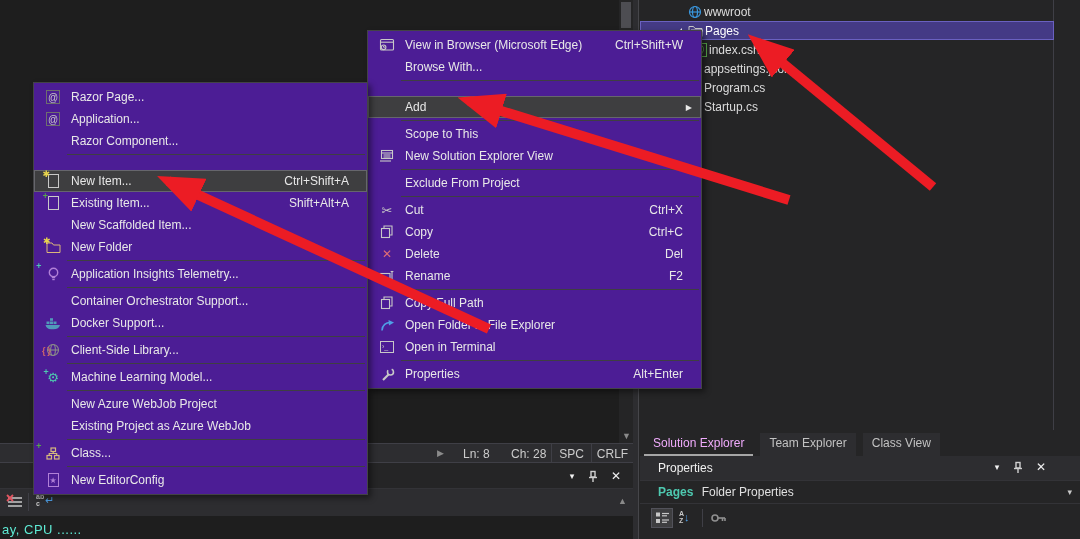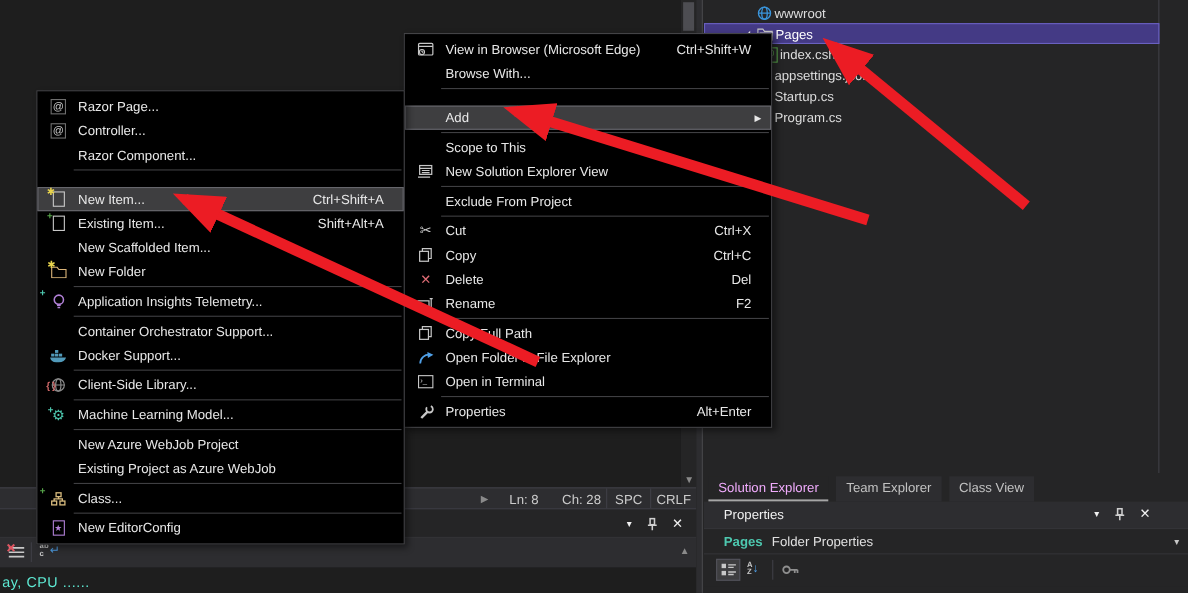--- a/index.html
+++ b/index.html
@@ -36,21 +36,21 @@
   .tab.active{color:#f0abfc;background:#252526;border-bottom:2px solid #a6a6a6;}
   
   .phdr{position:absolute;left:7px;top:456px;width:440px;height:24px;background:#2d2d30;}
   .phdr .t{position:absolute;left:18px;top:5px;color:#f1f1f1;}
   .pobj{position:absolute;left:7px;top:480px;width:440px;height:23px;background:#252526;border-top:1px solid #333337;}
   .pobj .t{position:absolute;left:18px;top:4px;}
   .ptool{position:absolute;left:7px;top:503px;width:440px;height:29px;background:#252526;border-top:1px solid #333337;}
   .hicons{position:absolute;top:4px;display:flex;gap:8px;align-items:center;color:#f1f1f1;}
   .hico{width:14px;text-align:center;cursor:default;}
   
-  .menu{background:#000000;border:1px solid #434346;box-shadow:3px 3px 6px rgba(0,0,0,.45);box-sizing:border-box;padding:3px 0;}
+  .menu{background:#4c1d95;border:1px solid #434346;box-shadow:3px 3px 6px rgba(0,0,0,.45);box-sizing:border-box;padding:3px 0;}
   .mainmenu{left:367px;top:30px;width:335px;z-index:20;}
   .submenu{left:33px;top:82px;width:335px;z-index:25;}
   .mi{height:22px;display:flex;align-items:center;color:#e8e8e8;box-sizing:border-box;border:1px solid transparent;}
   .mi .ic{width:22px;margin-left:7px;display:inline-flex;align-items:center;justify-content:center;flex:none;}
   .mi .lbl{margin-left:7px;white-space:nowrap;}
   .mi .sc{margin-left:auto;margin-right:17px;white-space:nowrap;}
   .mi .flyout{margin-left:auto;margin-right:8px;font-size:8px;color:#e8e8e8;}
   .mi.hl{background:#3e3e40;border:1px solid #66666c;margin-top:15px;}
   .sep{height:1px;background:#3f3f42;margin:2px 2px 2px 33px;}
   
@@ -171,28 +171,28 @@
       <span class="tico">
           <i class="jsonbox">{ }</i>
         </span>
       <span>appsettings.json</span>
     </div>
     <div class="trow">
       <span class="twist"></span>
       <span class="tico">
           <i class="hash">#</i>
         </span>
-      <span>Startup.cs</span>
+      <span>Program.cs</span>
     </div>
     <div class="trow">
       <span class="twist"></span>
       <span class="tico">
           <i class="hash">#</i>
         </span>
-      <span>Program.cs</span>
+      <span>Startup.cs</span>
     </div>
   </div>
 
   <div class="tabsrow">
     <span class="tab active">Solution Explorer</span>
     <span class="tab">Team Explorer</span>
     <span class="tab">Class View</span>
   </div>
 
   <div class="phdr">
@@ -387,21 +387,21 @@
   <div class="mi">
     <span class="ic">
         <i class="atbox">@</i>
       </span>
     <span class="lbl">Razor Page...</span>
   </div>
   <div class="mi">
     <span class="ic">
         <i class="atbox">@</i>
       </span>
-    <span class="lbl">Controller...</span>
+    <span class="lbl">Application...</span>
   </div>
   <div class="mi">
     <span class="ic"></span>
     <span class="lbl">Razor Component...</span>
   </div>
   <div class="sep"></div>
   <div class="mi hl">
     <span class="ic">
         <i class="docbox">
           <i class="badge y">✱</i>

